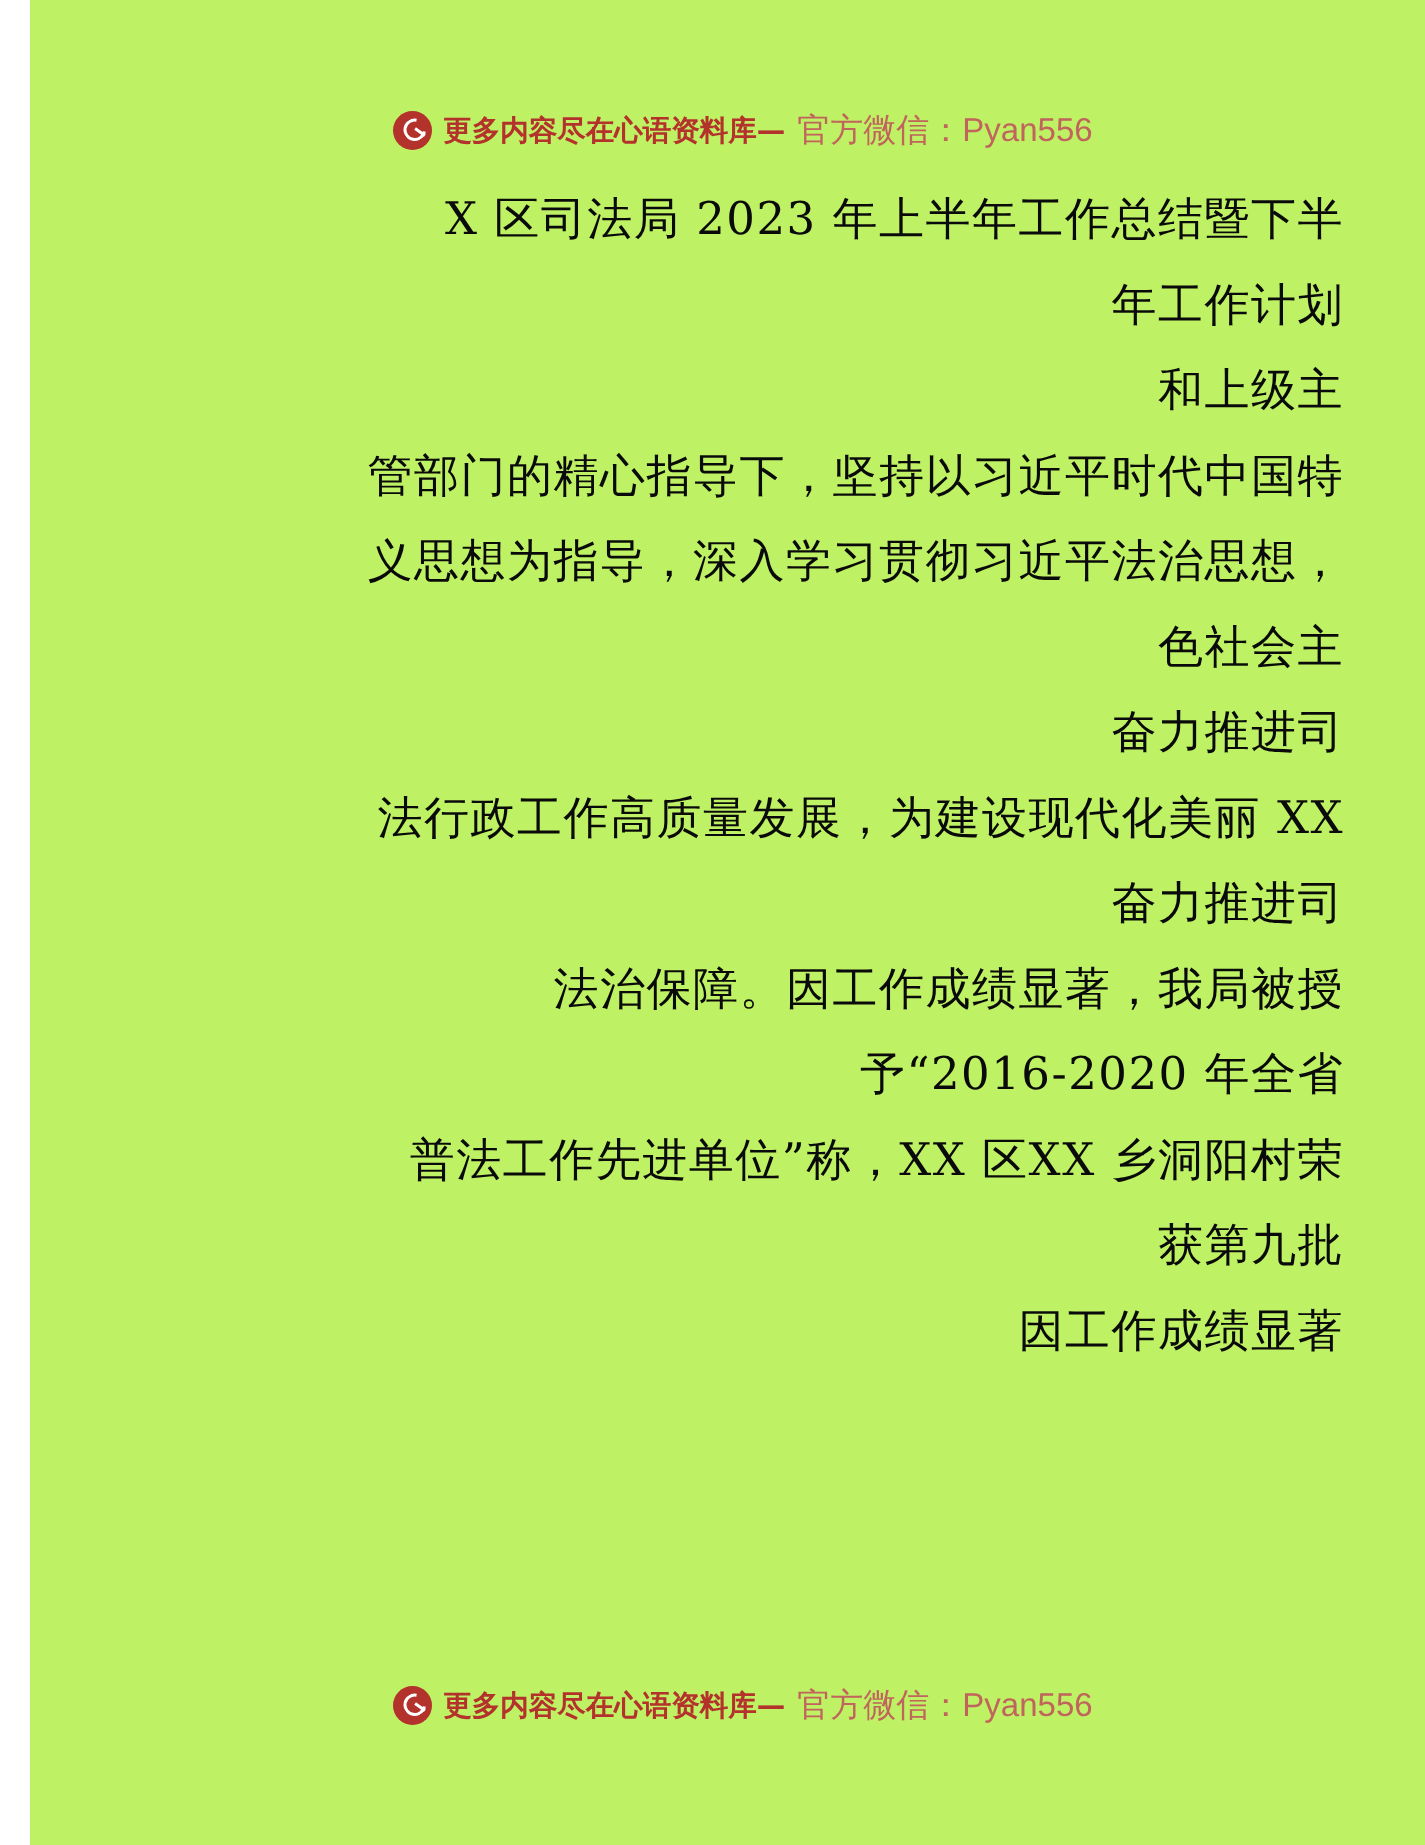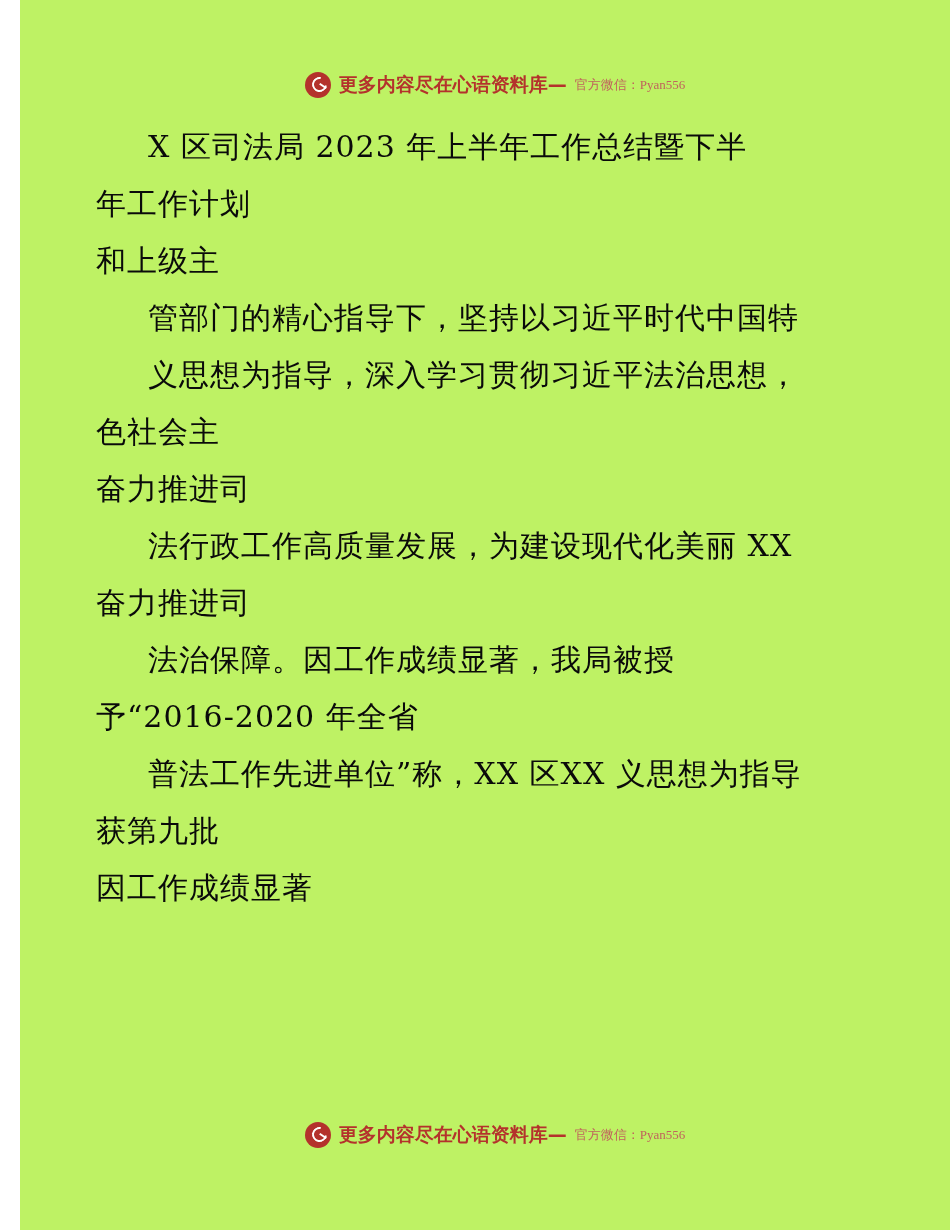--- a/index.html
+++ b/index.html
@@ -68,32 +68,33 @@
     transform: rotate(35deg);
   }
   .wm-text1 {
     font-family: "DejaVu Sans", "Liberation Sans", sans-serif;
     font-weight: bold;
     font-size: 19px;
     color: #b4322c;
     letter-spacing: 0px;
   }
   .wm-text2 {
-    font-family: Liberation Serif, serif;
-    font-size: 13px;
+    font-family: Liberation Sans, sans-serif;
+    font-size: 22px;
     color: #c0645c;
     letter-spacing: 0px;
   }
 
   
   .doc-body {
     position: absolute;
     left: 76px;
     top: 118px;
     width: 800px;
+    text-align: right;
   }
   .line {
     font-size: 30px;
     line-height: 57px;
     color: #0a0a0a;
     letter-spacing: 1px;
     white-space: pre;
     font-family: "DejaVu Serif", "Liberation Serif", serif;
   }
   .line.indent {
@@ -116,21 +117,21 @@
     <div class="line">年工作计划</div>
     <div class="line">和上级主</div>
     <div class="line indent">管部门的精心指导下，坚持以习近平时代中国特</div>
     <div class="line indent">义思想为指导，深入学习贯彻习近平法治思想，</div>
     <div class="line">色社会主</div>
     <div class="line">奋力推进司</div>
     <div class="line indent">法行政工作高质量发展，为建设现代化美丽 XX</div>
     <div class="line">奋力推进司</div>
     <div class="line indent">法治保障。因工作成绩显著，我局被授</div>
     <div class="line">予“2016-2020 年全省</div>
-    <div class="line indent">普法工作先进单位”称，XX 区XX 义思想为指导</div>
+    <div class="line indent">普法工作先进单位”称，XX 区XX 乡洞阳村荣</div>
     <div class="line">获第九批</div>
     <div class="line">因工作成绩显著</div>
   </div>
 
   <div class="wm wm-bottom">
     <span class="wm-logo"></span>
     <span class="wm-text1">更多内容尽在心语资料库—</span>
     <span class="wm-text2">官方微信：Pyan556</span>
   </div>
 

